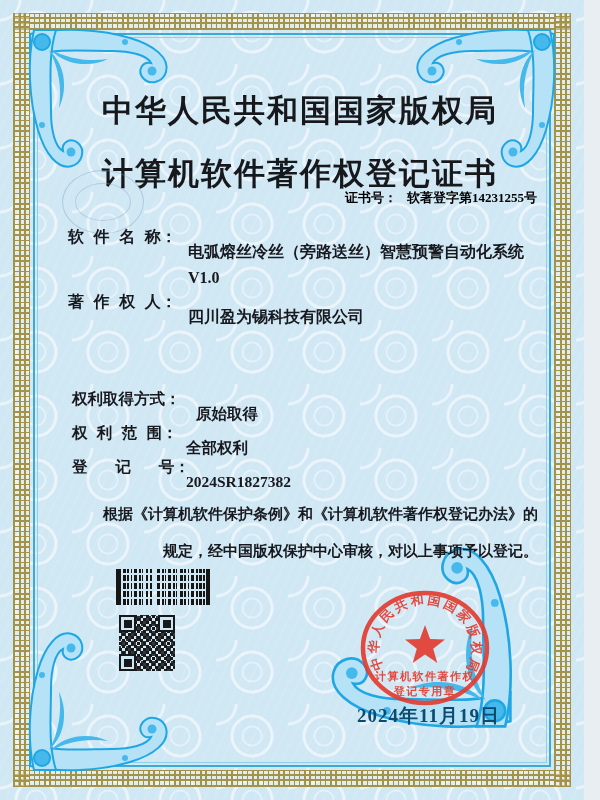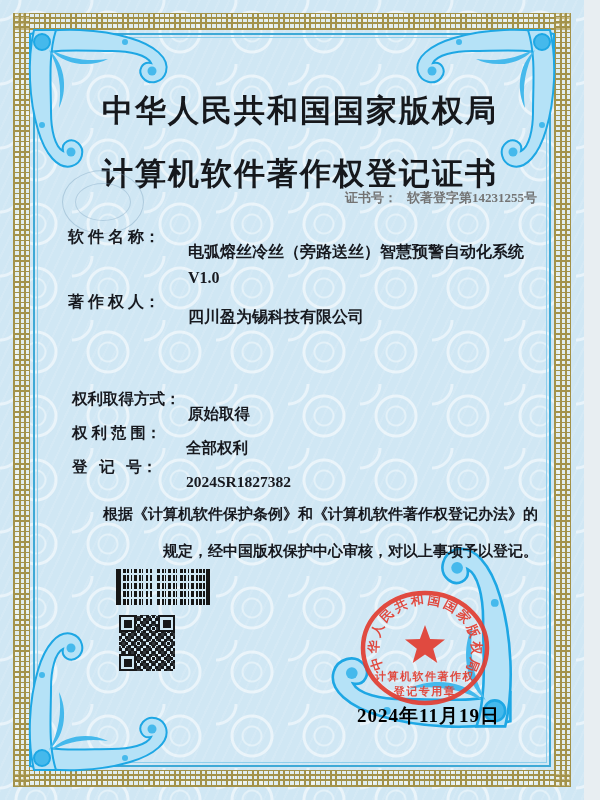--- a/index.html
+++ b/index.html
@@ -36,35 +36,35 @@
   
   .corner{position:absolute;width:160px;height:160px;pointer-events:none;}
   .corner.tl{left:30px;top:30px;}
   .corner.tr{right:30px;top:30px;transform:scaleX(-1);}
   .corner.bl{left:30px;bottom:30px;transform:scaleY(-1);}
   .corner.br{right:24px;bottom:24px;transform:scale(-1.3,-1.3);transform-origin:30% 30%;}
   
   .title{position:absolute;left:0;width:600px;text-align:center;
          font-weight:bold;color:#16181c;font-size:31px;letter-spacing:2px;}
   .t1{top:90px;} .t2{top:153px;}
-  .certno{position:absolute;top:189px;left:345px;font-size:13px;font-weight:bold;color:#737373;}
+  .certno{position:absolute;top:189px;left:345px;font-size:13px;font-weight:bold;color:#000000;}
   .certno .val{margin-left:10px;}
   .rosette{position:absolute;left:62px;top:170px;width:80px;height:62px;border-radius:50%;
            border:1px solid rgba(130,168,195,.45);}
   .rosette::after{content:"";position:absolute;inset:12px;border-radius:50%;
            border:1px solid rgba(130,168,195,.40);}
   .frow{position:absolute;font-weight:bold;color:#17191f;font-size:16px;}
-  .flabel{position:absolute;left:68px;white-space:pre;}
+  .flabel{position:absolute;left:68px;white-space:pre;font-family:Liberation Mono, monospace;}
   .fvalue{position:absolute;left:188px;width:345px;line-height:26px;margin-top:12px;}
   .small{font-size:15.5px;}
   .statement{position:absolute;left:66px;width:472px;top:496px;font-size:15px;
              font-weight:bold;color:#17191f;line-height:37px;text-align:right;}
   .statement .ln1{text-indent:2em;}
   .date{position:absolute;left:357px;top:703px;font-size:19px;font-weight:bold;
-        color:#000000;letter-spacing:1px;}
+        color:#0c4a6e;letter-spacing:1px;}
   
   .barcode{position:absolute;left:116px;top:569px;width:94px;height:36px;
     background-image:
       repeating-linear-gradient(0deg, transparent 0 6.5px, #cfe7f4 6.5px 8px),
       linear-gradient(#161616,#161616),
       linear-gradient(#161616,#161616),
       repeating-linear-gradient(90deg,#161616 0 2px, transparent 2px 3.4px, #161616 3.4px 4.2px, transparent 4.2px 6.8px, #161616 6.8px 9.6px, transparent 9.6px 11.4px);
     background-size:auto,2px 100%,2px 100%,auto;
     background-position:0 0,8px 0,84px 0,0 0;
     background-repeat:repeat,no-repeat,no-repeat,repeat;}
@@ -144,21 +144,21 @@
     </span>
   </div>
 
   <div class="frow" style="top:292px">
     <span class="flabel">著 作 权 人：</span>
     <span class="fvalue">四川盈为锡科技有限公司</span>
   </div>
 
   <div class="frow small" style="top:389px">
     <span class="flabel" style="left:72px">权利取得方式：</span>
-    <span class="fvalue" style="left:188px">原始取得</span>
+    <span class="fvalue" style="left:196px">原始取得</span>
   </div>
 
   <div class="frow small" style="top:423px">
     <span class="flabel" style="left:72px">权 利 范 围：</span>
     <span class="fvalue" style="left:186px">全部权利</span>
   </div>
 
   <div class="frow small" style="top:457px">
     <span class="flabel" style="left:72px">登   记   号：</span>
     <span class="fvalue" style="left:186px">2024SR1827382</span>

